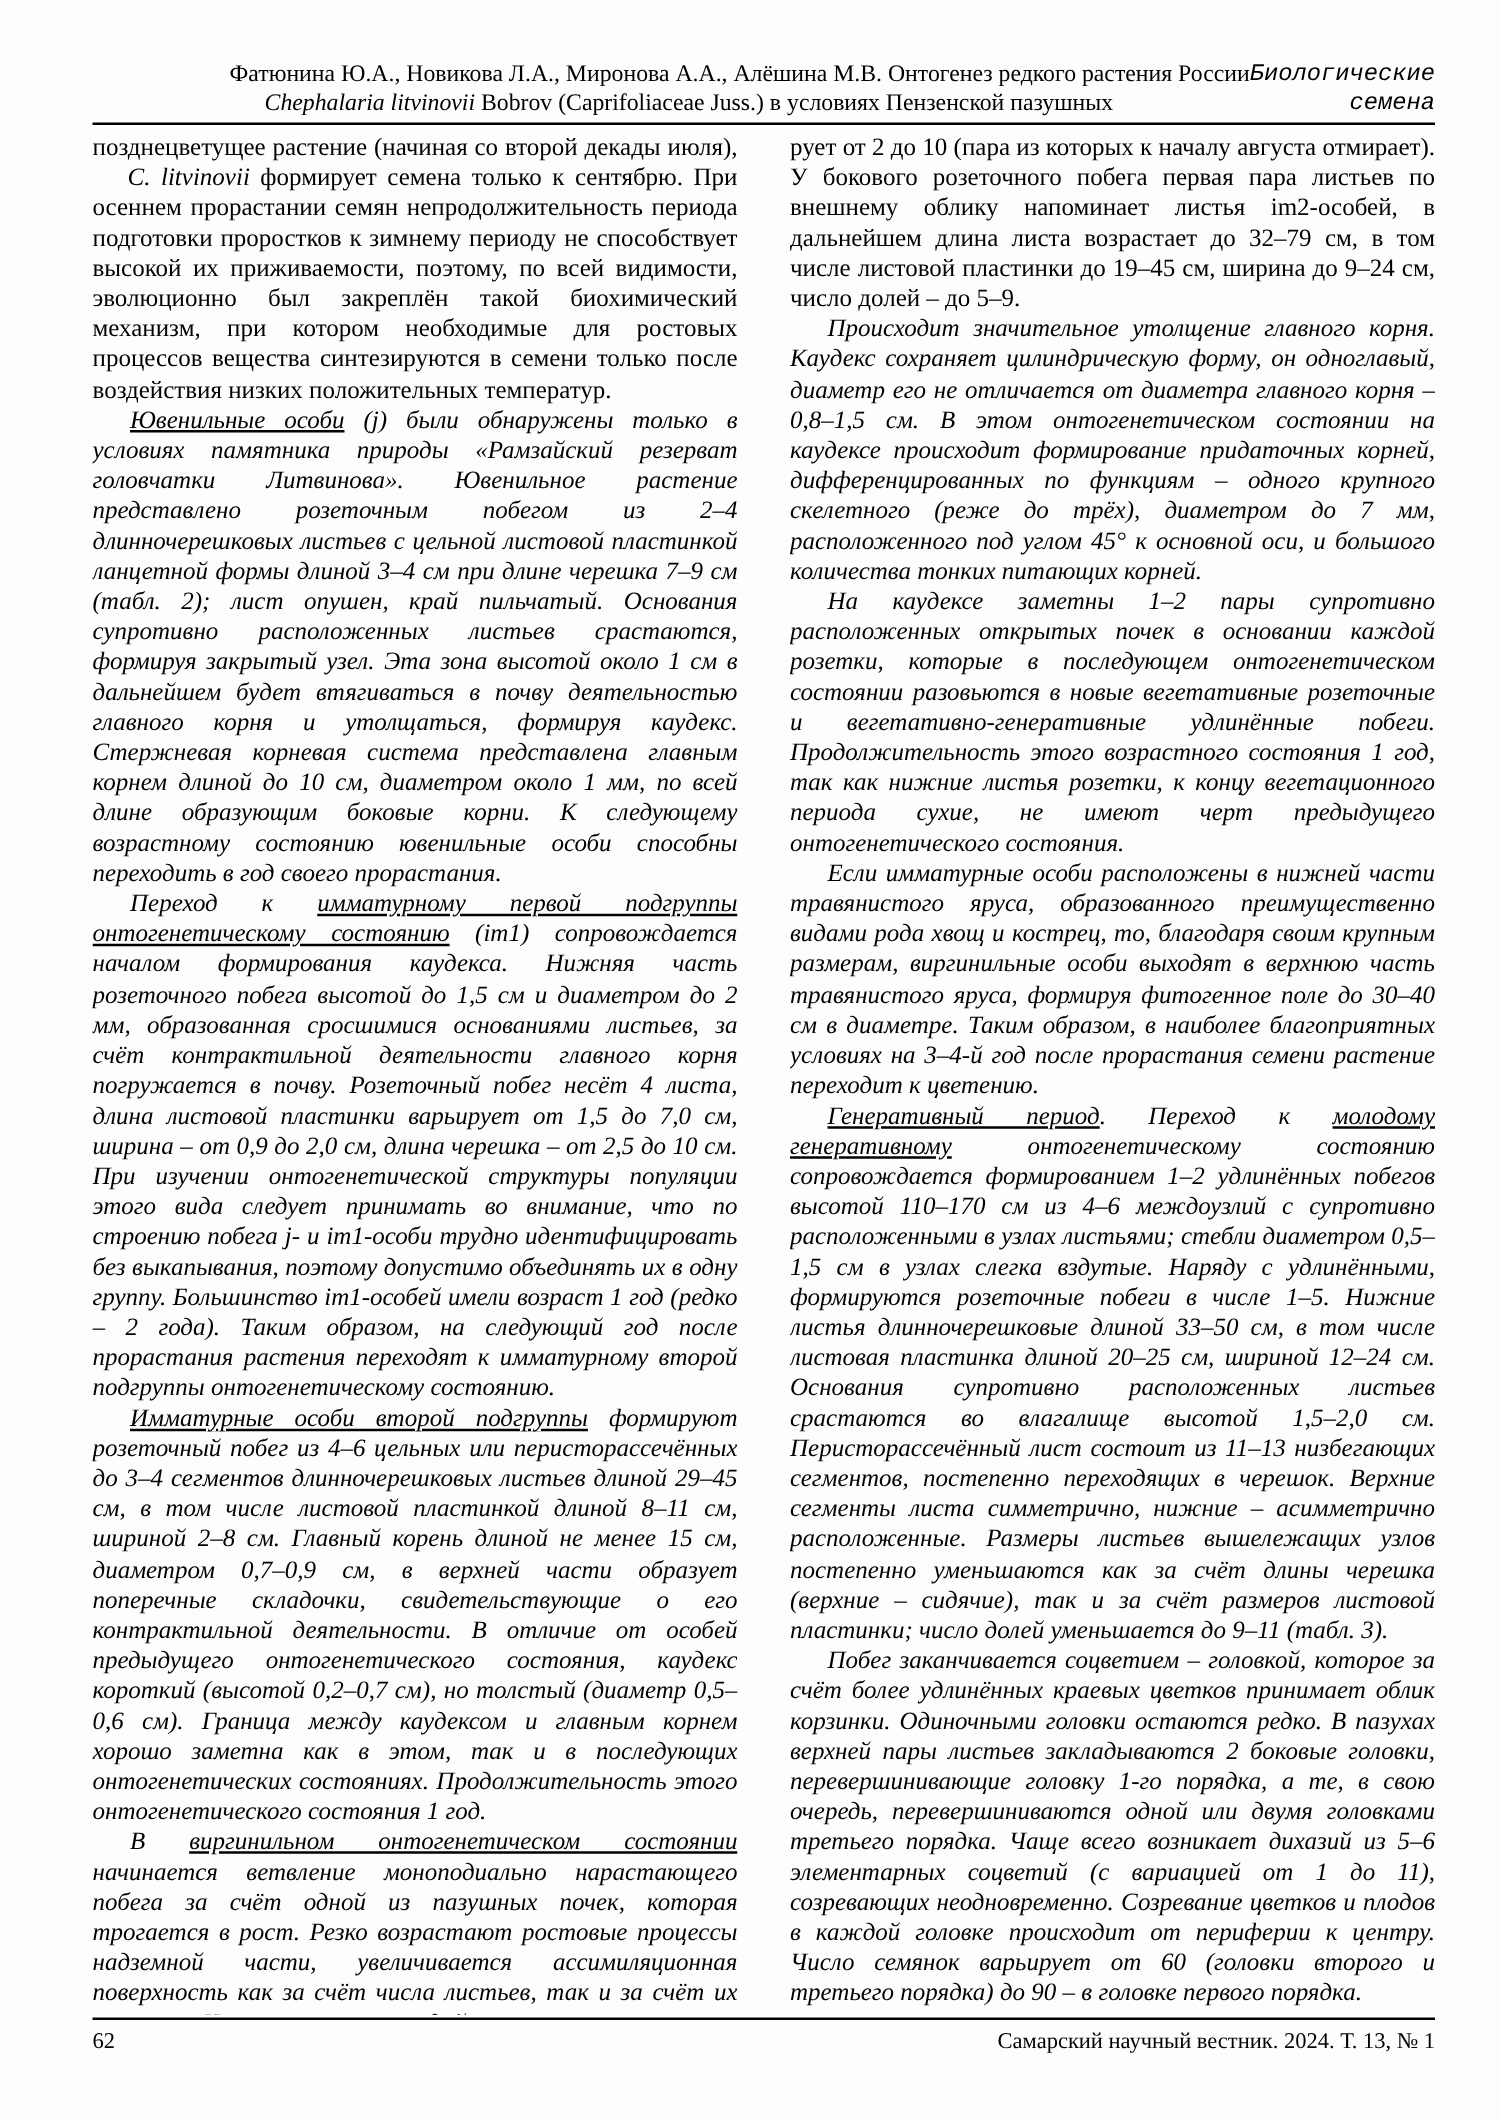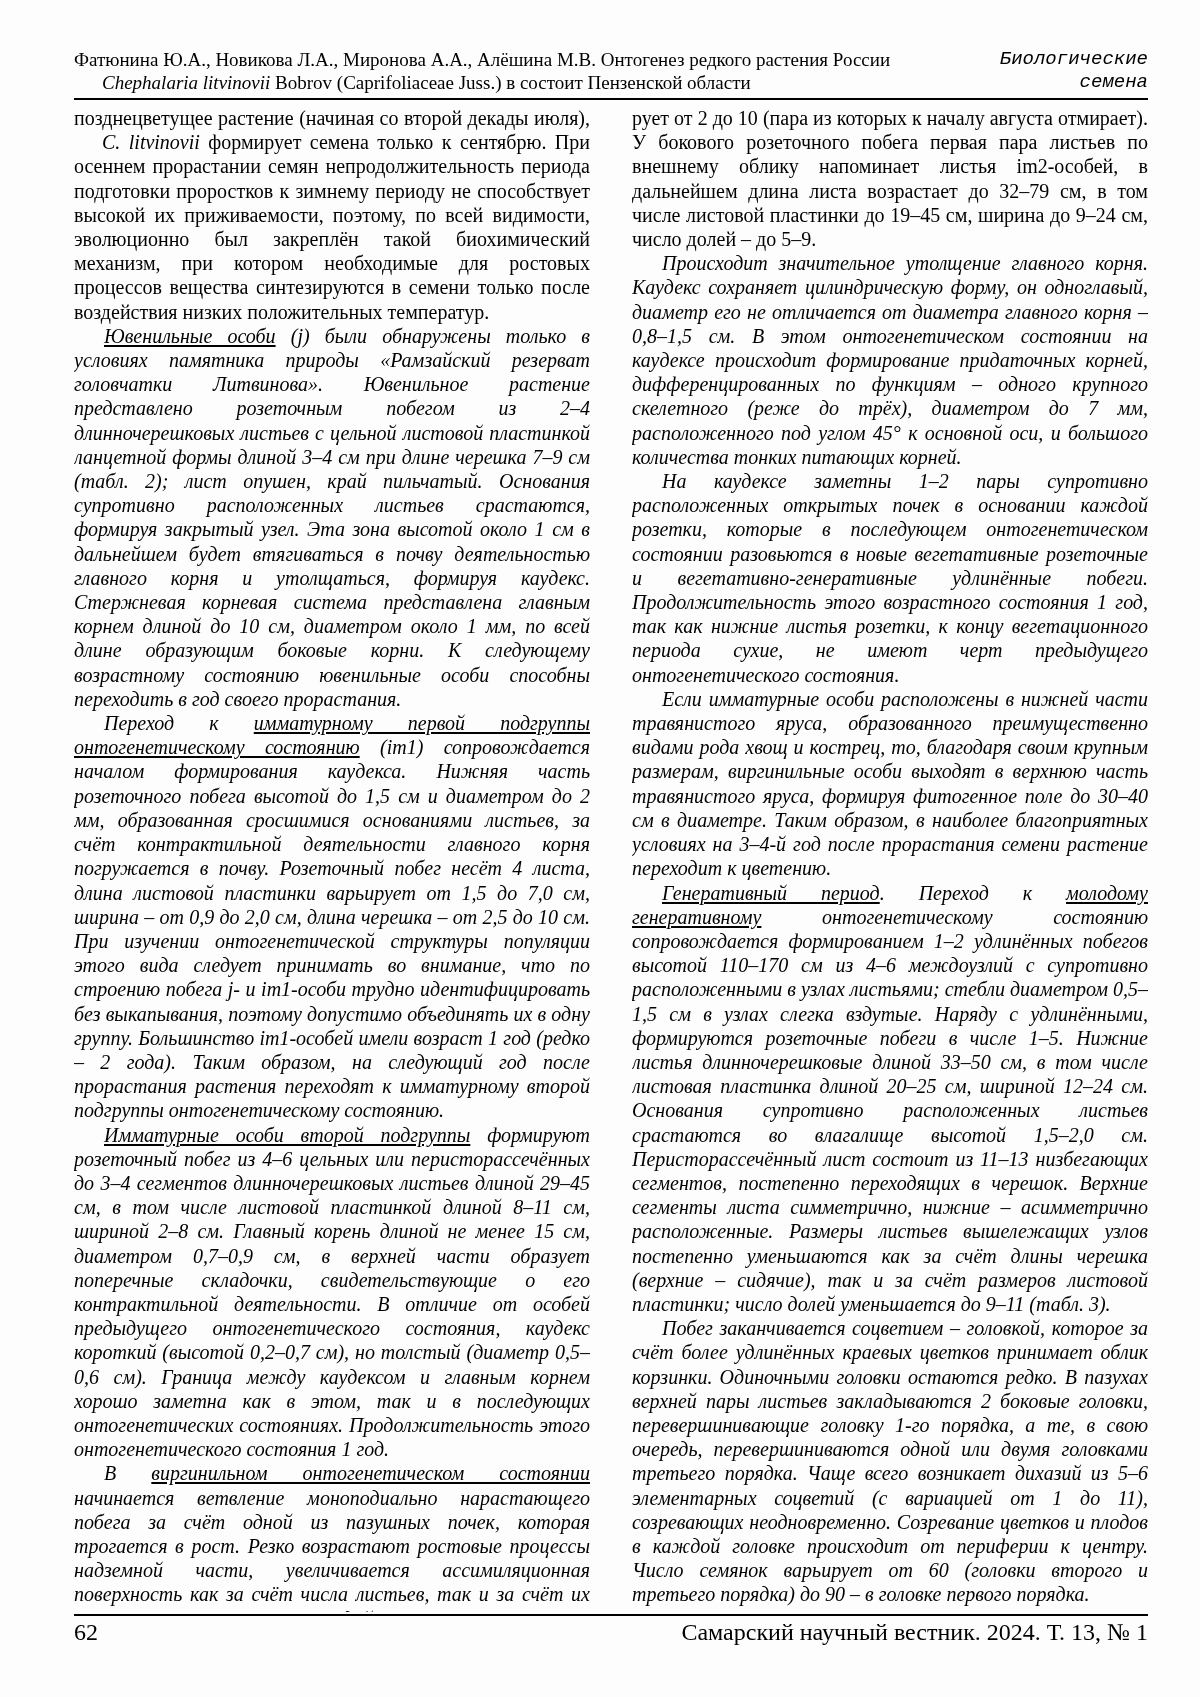--- a/index.html
+++ b/index.html
@@ -8,21 +8,21 @@
     width:1200px;height:1697px;
     margin:0 auto;
     background:#fdfdfd;
     color:#000;
     font-family:"Liberation Serif","DejaVu Serif",serif;
     box-sizing:border-box;
     padding:48px 52px 0 74px;
     overflow:hidden;
   }
   
-  .hdr{display:flex;justify-content:space-between;align-items:flex-start;
+  .hdr{display:flex;justify-content:flex-end;align-items:flex-start;
        font-size:19px;line-height:23px;}
   .hdr-left{max-width:820px;}
   .hdr-right{font-style:italic;text-align:right;white-space:nowrap;font-family:Liberation Mono, monospace;}
   .i{font-style:italic;margin-left:28px;}
   .u{text-decoration:underline;text-underline-offset:2px;}
   .hdr-rule{border:none;border-top:2.5px solid #000;margin:4px 0 0 0;}
   
   .cols{
     display:flex;
     gap:42px;
@@ -37,32 +37,32 @@
     text-align:justify;
     hyphens:none;
     overflow:hidden;
   }
   .col p{margin:0;}
   .col p.indent{text-indent:30px;font-style:italic;}
   
   .ftr-rule{border:none;border-top:2px solid #000;margin:2px 0 0 0;}
   .ftr{
     display:flex;justify-content:space-between;align-items:flex-end;
-    font-size:24px;line-height:26px;margin-top:3px;
+    font-size:18px;line-height:26px;margin-top:3px;
   }
 </style>
 </head>
 <body>
 
 <div class="page">
 
   <header class="hdr">
     <div class="hdr-left">
       <div>Фатюнина Ю.А., Новикова Л.А., Миронова А.А., Алёшина М.В. Онтогенез редкого растения России</div>
-      <div><span class="i">Chephalaria litvinovii</span><span> Bobrov (Caprifoliaceae Juss.) в состоит Пензенской области</span></div>
+      <div><span class="i">Chephalaria litvinovii</span><span> Bobrov (Caprifoliaceae Juss.) в условиях Пензенской пазушных</span></div>
     </div>
     <div class="hdr-right">
       <div>Биологические</div>
       <div>семена</div>
     </div>
   </header>
 
   <hr class="hdr-rule">
 
   <main class="cols">

